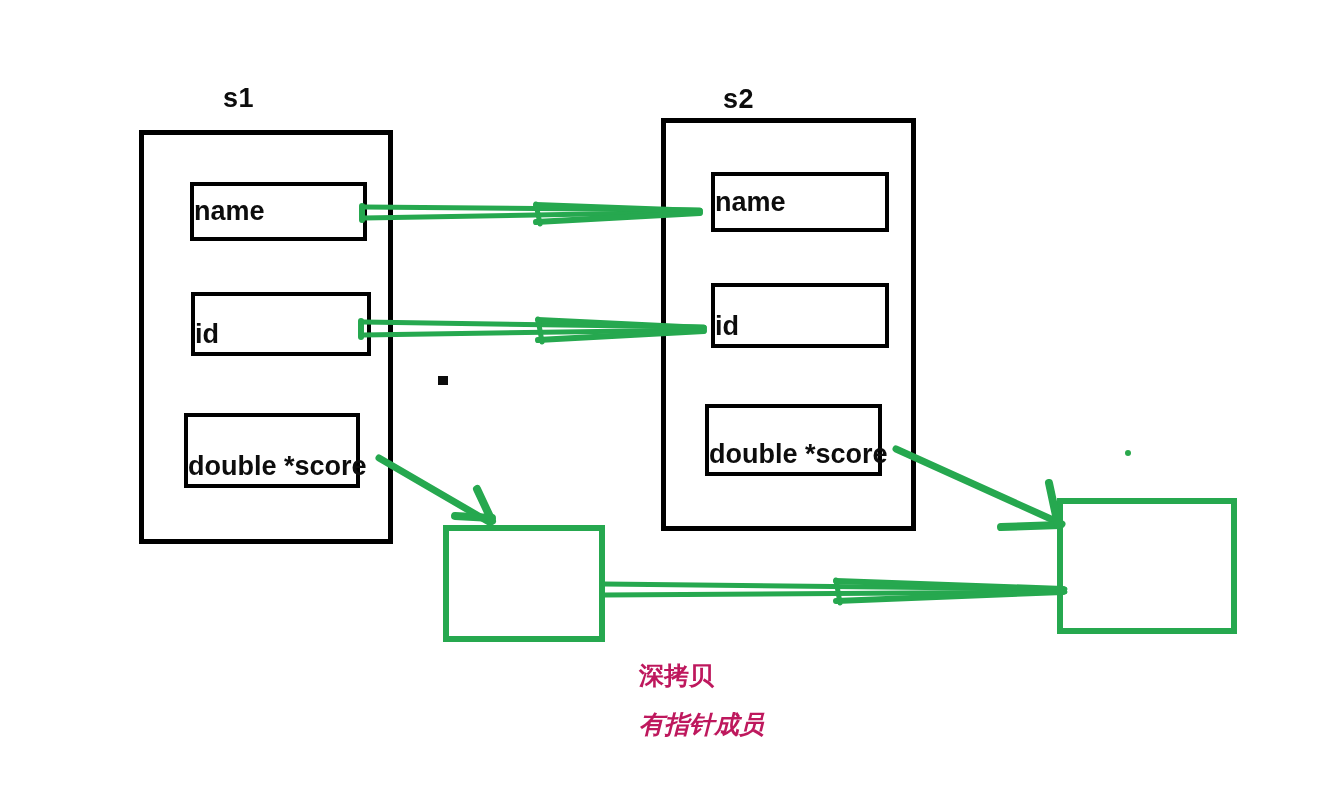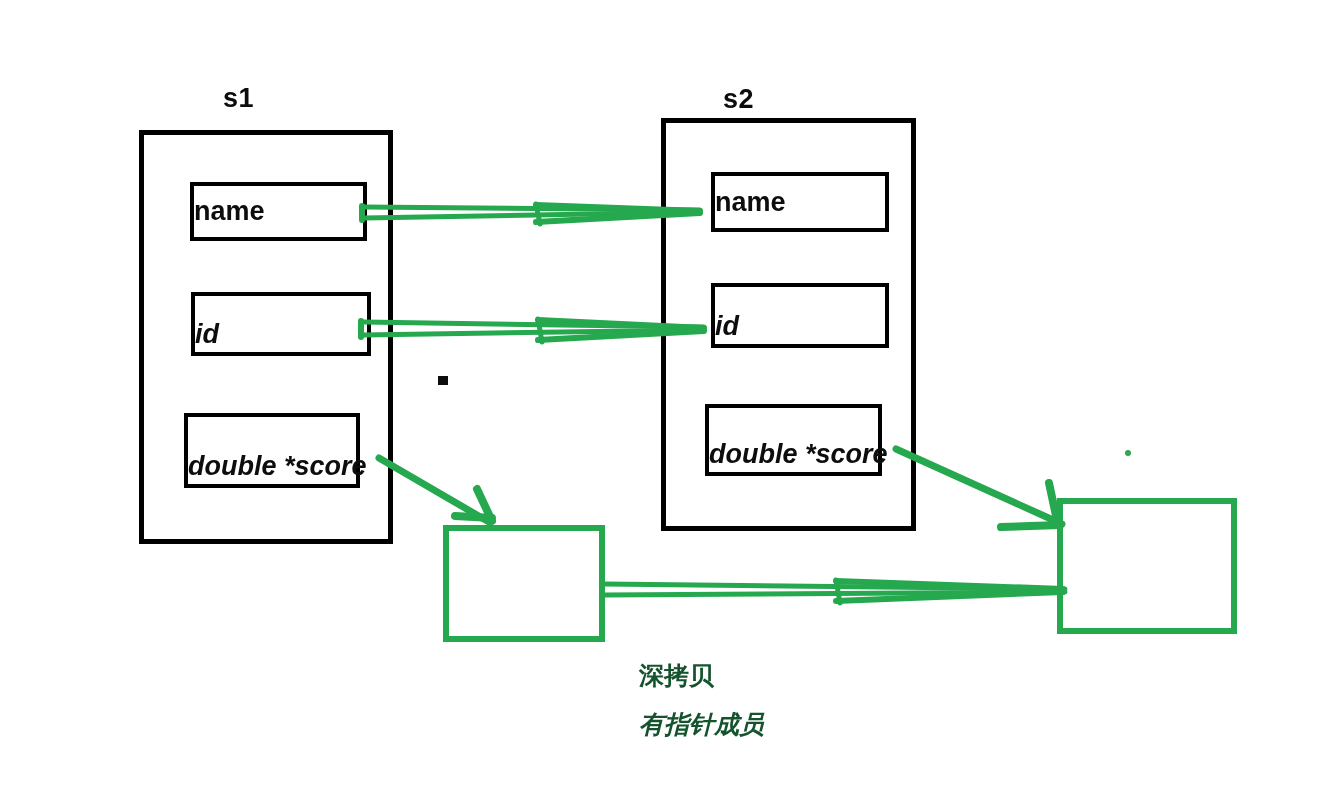--- a/index.html
+++ b/index.html
@@ -45,42 +45,41 @@
     font-weight: bold;
     font-size: 27px;
     color: #0d0d0d;
     white-space: nowrap;
     padding-left: 0;
     line-height: 1;
   }
   .field-label.bottom-align {
     align-self: flex-end;
     padding-bottom: 4px;
-    font-style: italic;
   }
   
   .heap-box {
     position: absolute;
     border: 6px solid #26a84f;
     background: transparent;
     box-sizing: border-box;
   }
   
   #arrows {
     position: absolute;
     left: 0;
     top: 0;
     width: 1336px;
     height: 787px;
     pointer-events: none;
   }
   
   .caption {
     position: absolute;
-    color: #14532d;
+    color: #be185d;
     font-weight: bold;
     font-size: 25px;
     white-space: nowrap;
     font-family: "DejaVu Sans", "Liberation Sans", sans-serif;
   }
   .speck {
     position: absolute;
     background: #0d0d0d;
   }
   .speck.green { background: #2aa84c; border-radius: 50%; }

